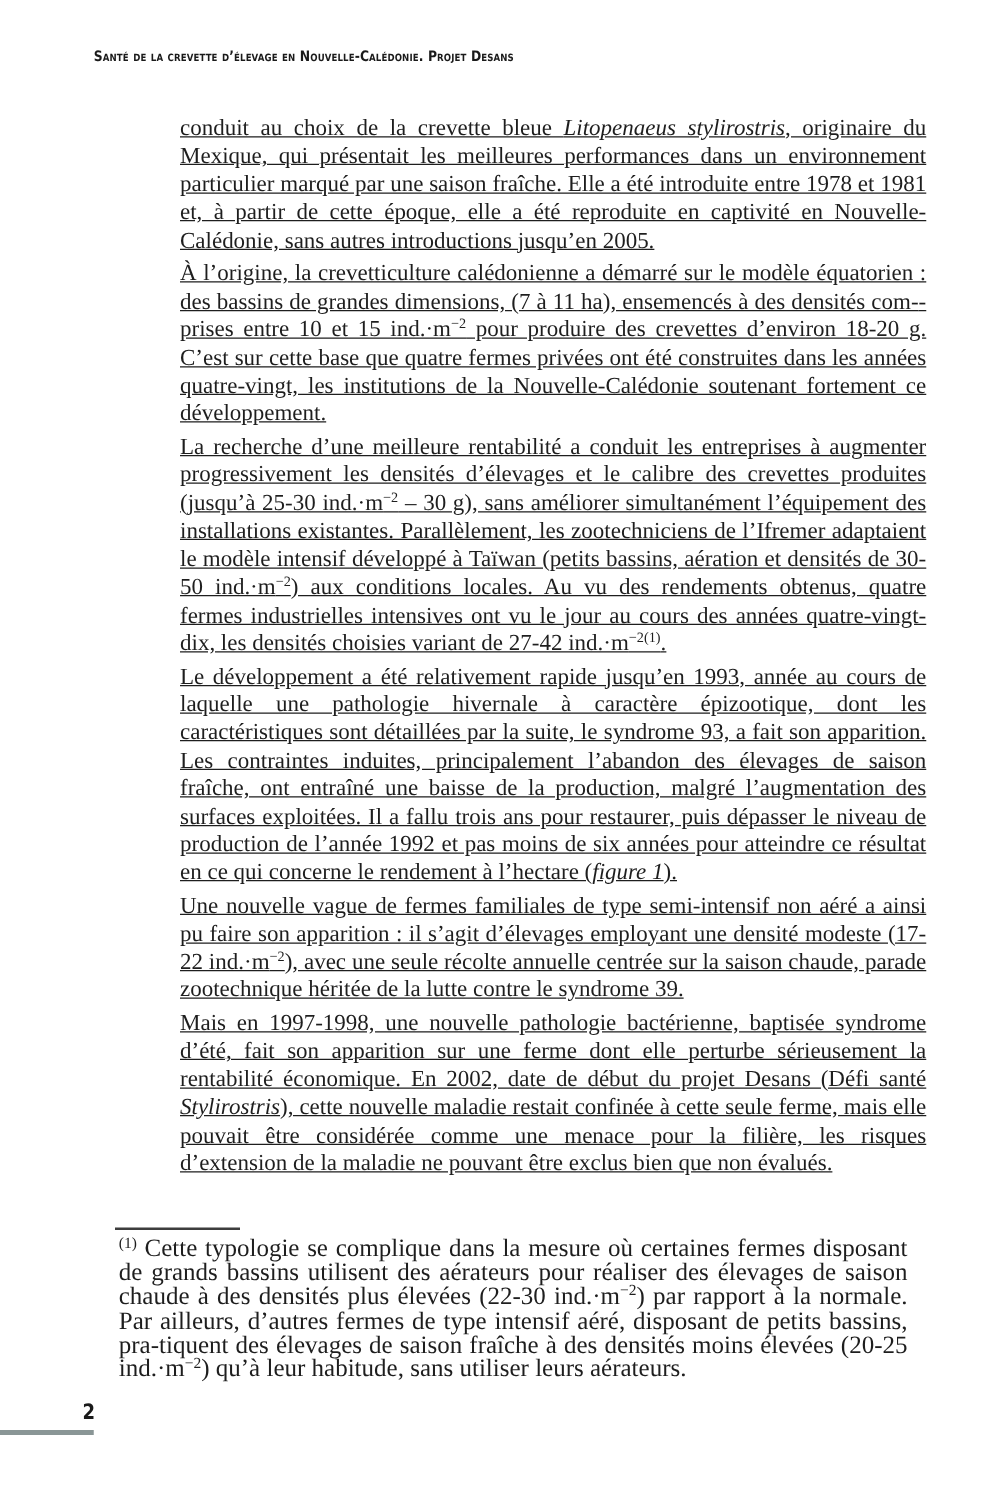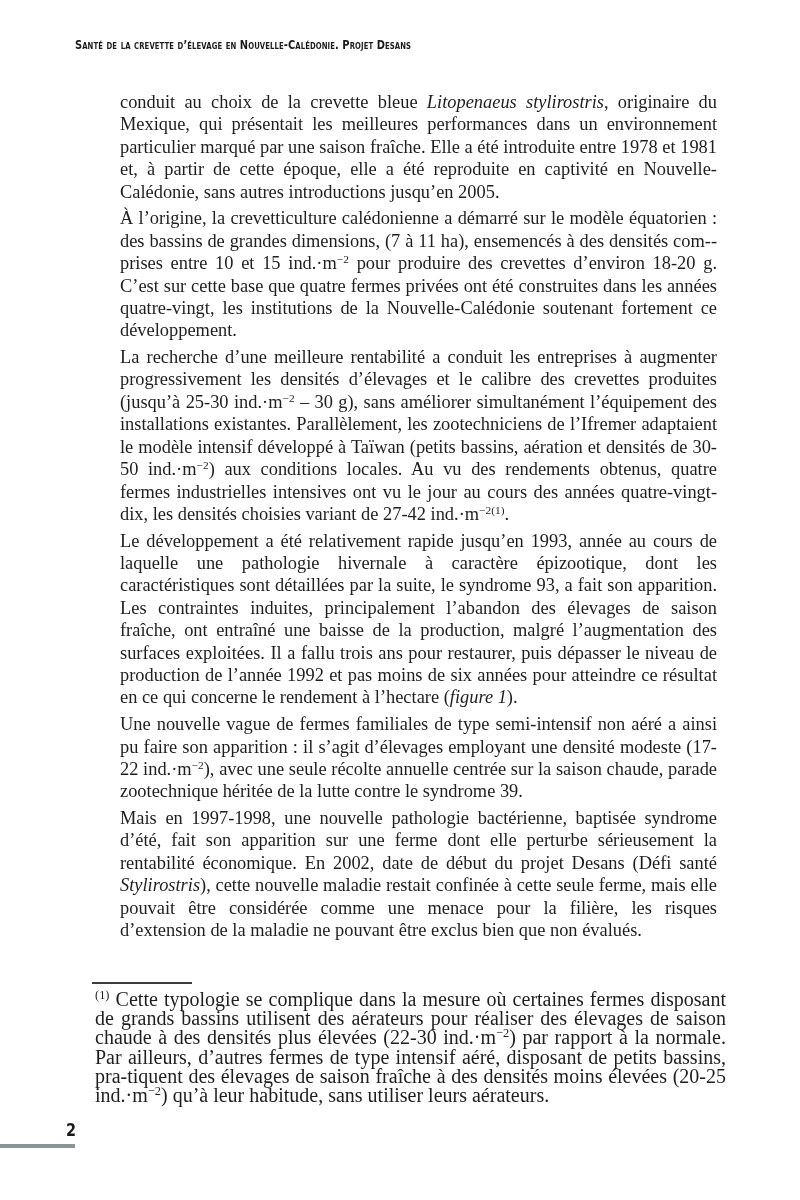--- a/index.html
+++ b/index.html
@@ -4,23 +4,23 @@
 <style>
   html, body { margin: 0; padding: 0; background: #ffffff; }
   body { width: 800px; height: 1200px; position: relative; overflow: hidden; color: #1e1e1e; }
   .running-head {
     position: absolute; left: 75px; top: 38px;
     font-family: "DejaVu Sans", sans-serif; font-size: 11.5px; font-weight: bold;
     font-variant: small-caps; letter-spacing: 0.1px; color: #1a1a1a; white-space: nowrap;
     transform: scaleX(0.86); transform-origin: left top;
   }
   .body-text {
-    position: absolute; left: 120px; top: 91px; width: 597px;
+    position: absolute; left: 144px; top: 91px; width: 597px;
     font-family: "Liberation Serif", serif; font-size: 18.4px; line-height: 22.4px;
-    text-align: justify; hyphens: manual;
+    text-align: justify; hyphens: manual; text-decoration: underline;
   }
   .body-text p { margin: 0 0 4.3px 0; }
   .body-text i { font-style: italic; }
   sup { font-size: 0.62em; line-height: 0; vertical-align: 0.55em; }
   .footnote-rule {
     position: absolute; left: 92px; top: 982px; width: 100px; height: 2px; background: #3d3d3d;
   }
   .footnote {
     position: absolute; left: 95px; top: 990px; width: 631px;
     font-family: "Liberation Serif", serif; font-size: 20px; line-height: 19.2px;

